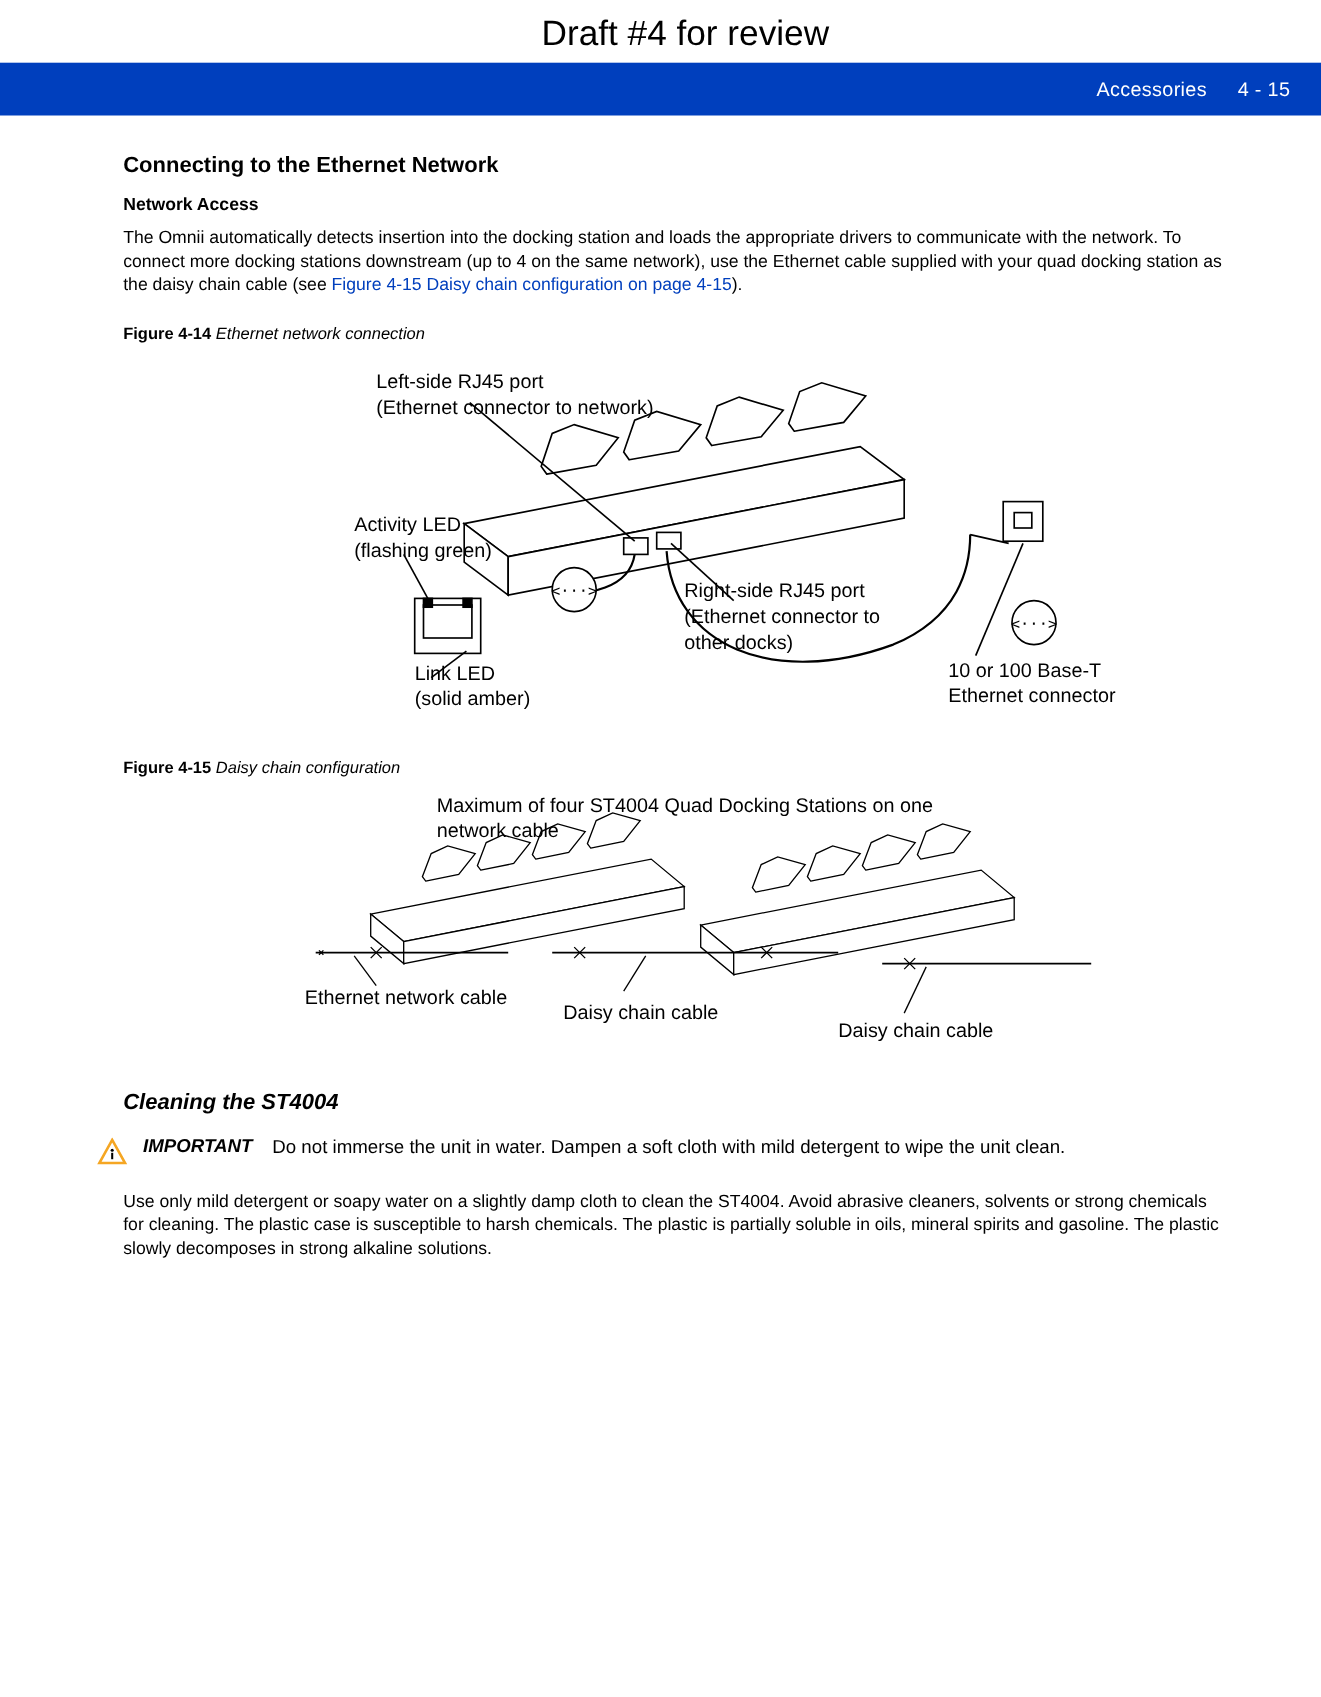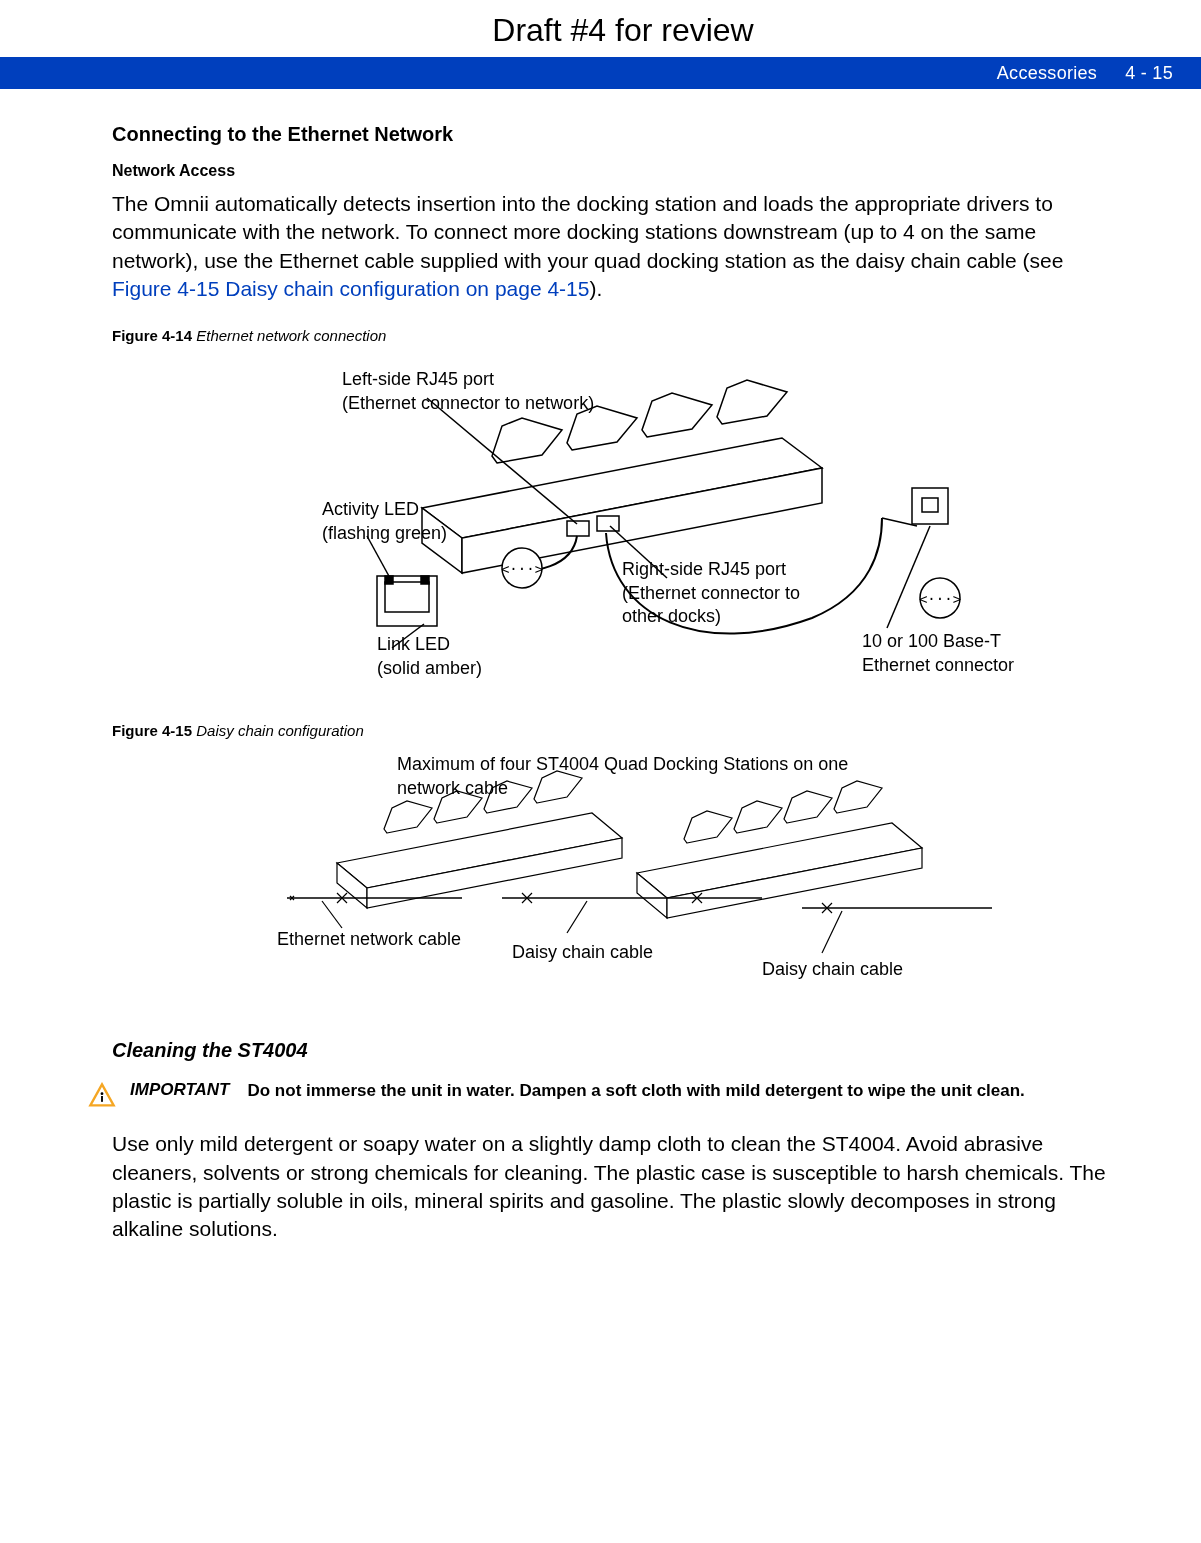--- a/index.html
+++ b/index.html
@@ -1,36 +1,36 @@
 <!DOCTYPE html>
 <html><head>
   <meta charset="utf-8">
   <style>
     * { box-sizing: border-box; margin: 0; padding: 0; }
     body { font-family: Arial, Helvetica, sans-serif; font-size: 16px; color: #000; background: #fff; width: 1201px; }
     .draft-header { text-align: center; font-size: 32px; font-weight: normal; padding: 12px 0 8px; margin-left: 45px; }
-    .blue-bar { background: #003fbd; color: #fff; height: 32px; display: flex; justify-content: flex-end; align-items: center; padding-right: 28px; font-size: 18px; font-family: 'Arial Narrow', Arial, sans-serif; font-stretch: condensed; letter-spacing: 0.3px; }
+    .blue-bar { background: #003fbd; color: #fff; height: 48px; display: flex; justify-content: flex-end; align-items: center; padding-right: 28px; font-size: 18px; font-family: 'Arial Narrow', Arial, sans-serif; font-stretch: condensed; letter-spacing: 0.3px; }
     .blue-bar .sep { margin: 0 14px; }
     .content { padding: 34px 90px 20px 112px; }
     .h1 { font-family: 'Arial Narrow', Arial, sans-serif; font-stretch: condensed; font-weight: bold; font-size: 20px; margin-bottom: 16px; }
     .h2 { font-weight: bold; font-size: 16px; margin-bottom: 10px; }
-    .para { font-size: 21px; line-height: 1.35; margin-bottom: 20px; }
+    .para { font-size: 16px; line-height: 1.35; margin-bottom: 20px; }
     .link-span { color: #003fbd; }
     .fig-caption { font-family: Arial, sans-serif; font-size: 15px; margin: 24px 0 14px; }
     .fig-caption .fig-label { font-family: 'Arial Narrow', Arial, sans-serif; font-stretch: condensed; font-weight: bold; }
     .fig-caption .fig-title { font-style: italic; }
     .figure-area { position: relative; height: 340px; margin-left: 110px; }
-    .figure-area2 { position: relative; height: 230px; margin-left: 110px; margin-bottom: 56px; }
+    .figure-area2 { position: relative; height: 230px; margin-left: 110px; margin-bottom: 40px; }
     .callout { position: absolute; font-size: 18px; line-height: 1.3; }
     .dock-svg { position: absolute; }
     .h1b { font-family: 'Arial Narrow', Arial, sans-serif; font-stretch: condensed; font-weight: bold; font-size: 20px; margin: 30px 0 18px; font-style: italic; }
     .important-row { display: flex; align-items: flex-start; gap: 14px; margin-bottom: 20px; margin-left: -24px; }
     .warn-icon { width: 28px; height: 28px; flex-shrink: 0; margin-top: 2px; }
     .important-label { font-style: italic; font-weight: bold; font-size: 17px; margin-right: 18px; }
-    .important-body { font-size: 17px; line-height: 1.35; font-weight: bold; }
+    .important-body { font-size: 17px; line-height: 1.35; }
     .important-text-cell { display: flex; }
     .important-content { flex: 1; }
   </style>
 </head>
 <body>
 
 <div class="draft-header">Draft #4 for review</div>
 
 <div class="blue-bar">
   <span>Accessories</span>

